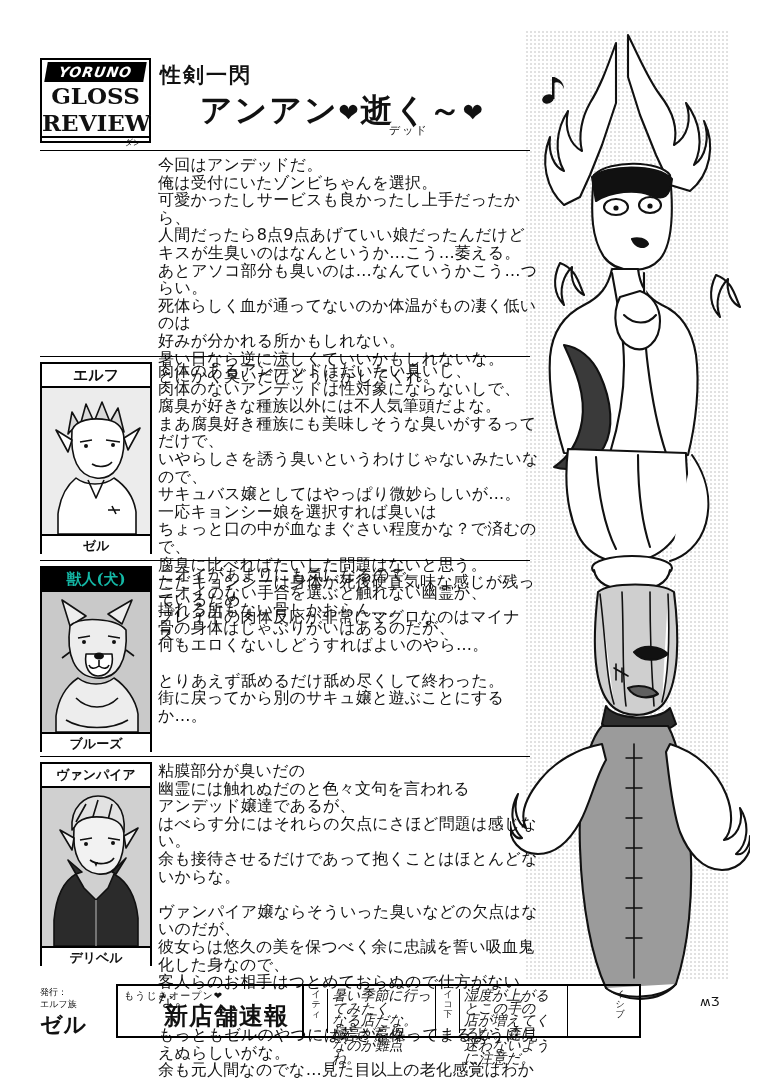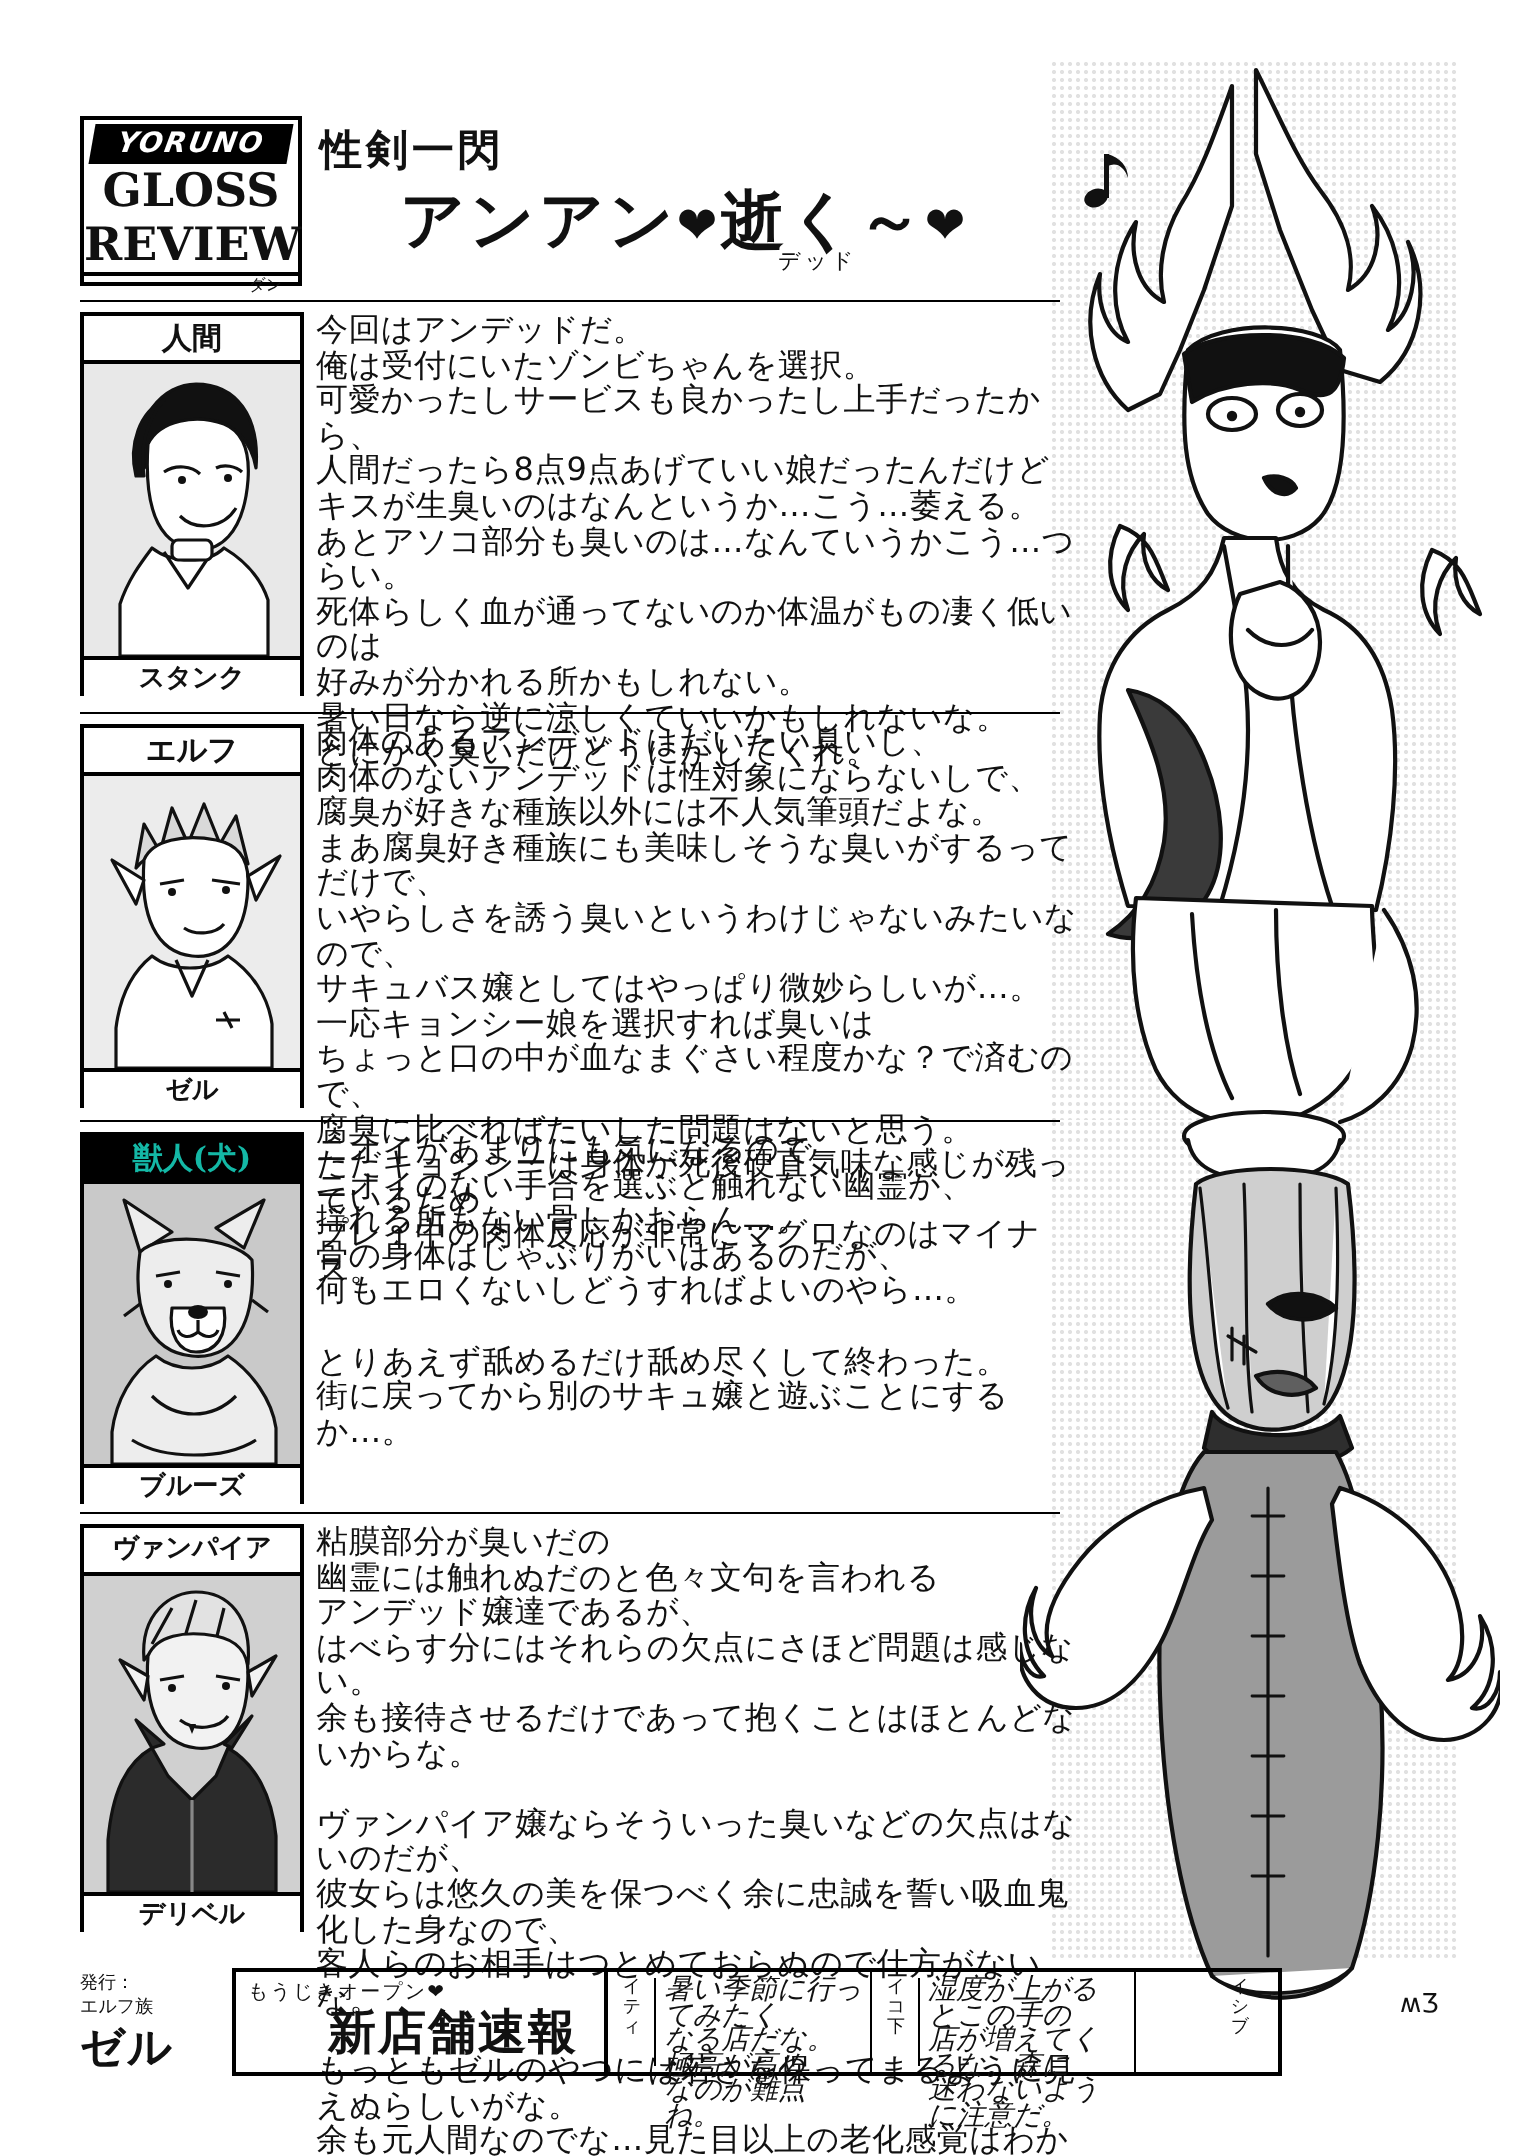--- a/index.html
+++ b/index.html
@@ -383,50 +383,20 @@
     <div id="title-sub">性剣一閃</div>
     <div id="title-main">
       <span>アンアン❤逝く～❤</span>
       <span id="title-ruby">デッド</span>
     </div>
   </div>
 
   <div class="row-rule" style="top:150px; width:490px;"></div>
 
   <div class="row" style="top:156px; width:500px; height:200px;">
-    <div class="portrait" style="height:192px;">
-      <div class="name-top">人間</div>
-      <div class="face" style="height:146px;">
-        <svg class="face-art" viewBox="0 0 108 146" preserveAspectRatio="xMidYMid slice">
-          <rect width="108" height="146" fill="#e8e8e8"></rect>
-          <g stroke="#111" stroke-width="1.6" fill="#fff" stroke-linejoin="round">
-
-            <path d="M28 54 C24 26 40 10 56 10 C76 10 88 26 86 52 C84 40 76 30 64 28
-                     C50 26 36 34 32 50 Z" fill="#111"></path>
-            <path d="M26 56 C22 40 28 24 40 18 C30 30 28 44 30 56 Z" fill="#111"></path>
-
-            <path d="M32 40 C30 70 36 88 52 92 C68 96 80 84 82 58 C83 44 80 34 70 30
-                     C56 25 38 28 32 40 Z"></path>
-
-            <path d="M40 54 C46 50 54 51 58 55" fill="none"></path>
-            <path d="M66 52 C70 50 76 51 79 54" fill="none"></path>
-            <circle cx="49" cy="58" r="2" fill="#111" stroke="none"></circle>
-            <circle cx="72" cy="57" r="2" fill="#111" stroke="none"></circle>
-
-            <path d="M48 76 C56 84 70 82 76 72" fill="none"></path>
-
-            <path d="M34 92 C28 100 22 108 18 120 L18 146 L92 146 L92 118
-                     C88 106 80 98 70 92 C62 100 44 100 34 92 Z" fill="#fff"></path>
-            <path d="M40 94 L52 112 L64 94" fill="none"></path>
-            <rect x="44" y="88" width="20" height="10" rx="3" fill="#fff"></rect>
-          </g>
-        </svg>
-      </div>
-      <div class="name-bottom">スタンク</div>
-    </div>
     <div class="body-text" style="width:382px;">今回はアンデッドだ。
 俺は受付にいたゾンビちゃんを選択。
 可愛かったしサービスも良かったし上手だったから、
 人間だったら8点9点あげていい娘だったんだけど
 キスが生臭いのはなんというか…こう…萎える。
 あとアソコ部分も臭いのは…なんていうかこう…つらい。
 死体らしく血が通ってないのか体温がもの凄く低いのは
 好みが分かれる所かもしれない。
 暑い日なら逆に涼しくていいかもしれないな。
 とにかく臭いだけどうにかしてくれ。</div>

